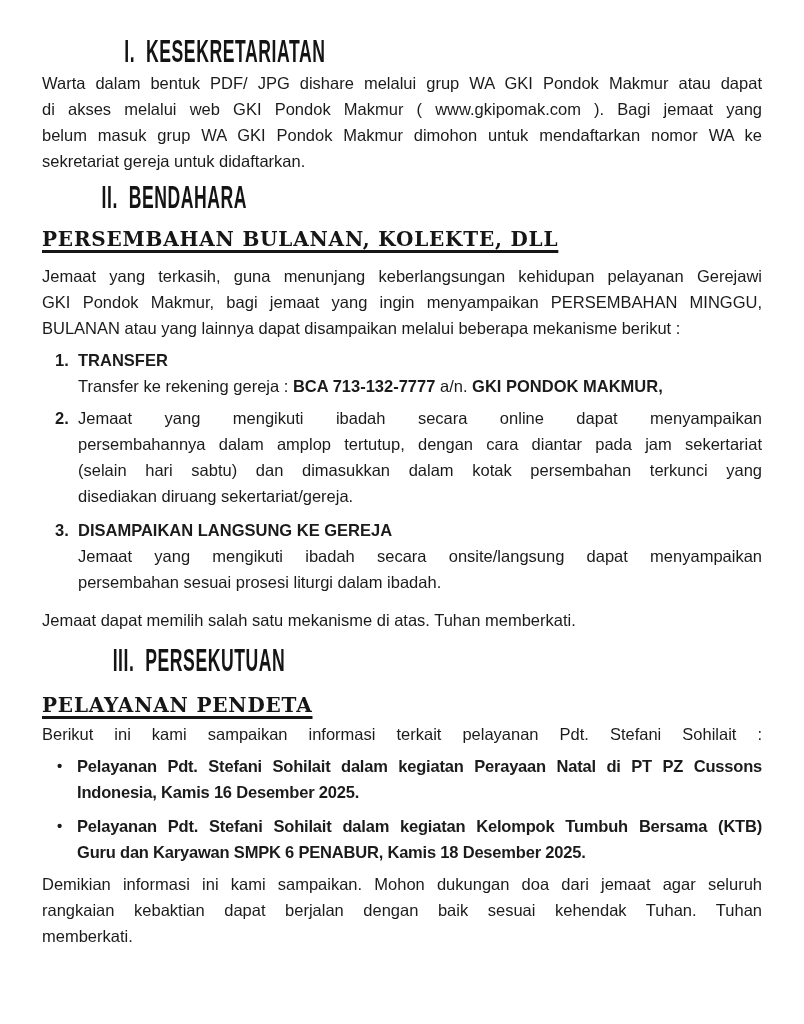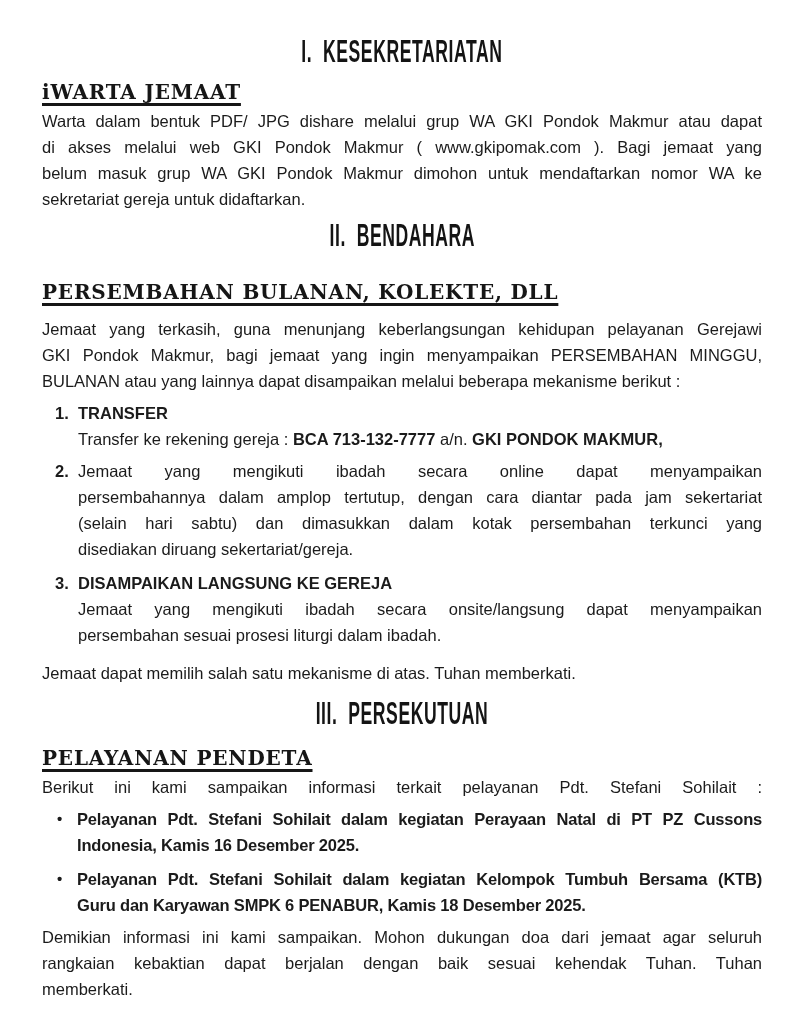--- a/index.html
+++ b/index.html
@@ -6,21 +6,21 @@
   body {
     width: 804px; height: 1024px;
     background: #ffffff;
     color: #1b1b1b;
     font-family: "Liberation Sans", sans-serif;
     overflow: hidden;
   }
   .page { padding: 30px 42px 0 42px; }
 
   
-  .h1 { text-align: center; }
+  .h1 { }
   .h1 .cond {
     display: inline-block;
     font-weight: 700;
     font-size: 32px;
     line-height: 30px;
     letter-spacing: 1px;
     white-space: pre;
     transform: scaleX(0.55);
     transform-origin: 50% 50%;
     color: #141414;
@@ -35,21 +35,21 @@
     font-weight: 700;
     font-size: 20px;
     line-height: 24px;
     letter-spacing: 0.8px;
     text-decoration: underline;
     text-decoration-thickness: 2.5px;
     text-underline-offset: 4px;
     color: #161616;
   }
   .h2-1 { margin-top: 14px; }
-  .h2-2 { margin-top: 30px; }
+  .h2-2 { margin-top: 15px; }
   .h2-3 { margin-top: 18px; }
 
   
   .para { font-size: 16.5px; line-height: 26px; }
   .jl { text-align: justify; text-align-last: justify; }  
   .ll { text-align: left; }                                
   .p1 { margin-top: 4px; }
   .p2 { margin-top: 12px; }
 
   
@@ -75,21 +75,20 @@
 </style>
 </head>
 <body>
 
 <div class="page">
 
   <div class="h1 h1-1">
     <span class="cond">I.  KESEKRETARIATAN</span>
   </div>
 
-  <div class="h2 h2-1">iWARTA JEMAAT</div>
 
   <div class="para p1">
     <div class="jl">Warta dalam bentuk PDF/ JPG dishare melalui grup WA GKI Pondok Makmur atau  dapat</div>
     <div class="jl">di akses melalui web GKI Pondok Makmur ( www.gkipomak.com ). Bagi jemaat yang</div>
     <div class="jl">belum masuk grup WA GKI Pondok Makmur dimohon untuk mendaftarkan nomor WA ke</div>
     <div class="ll">sekretariat gereja untuk didaftarkan.</div>
   </div>
 
   <div class="h1 h1-2">
     <span class="cond">II.  BENDAHARA</span>

